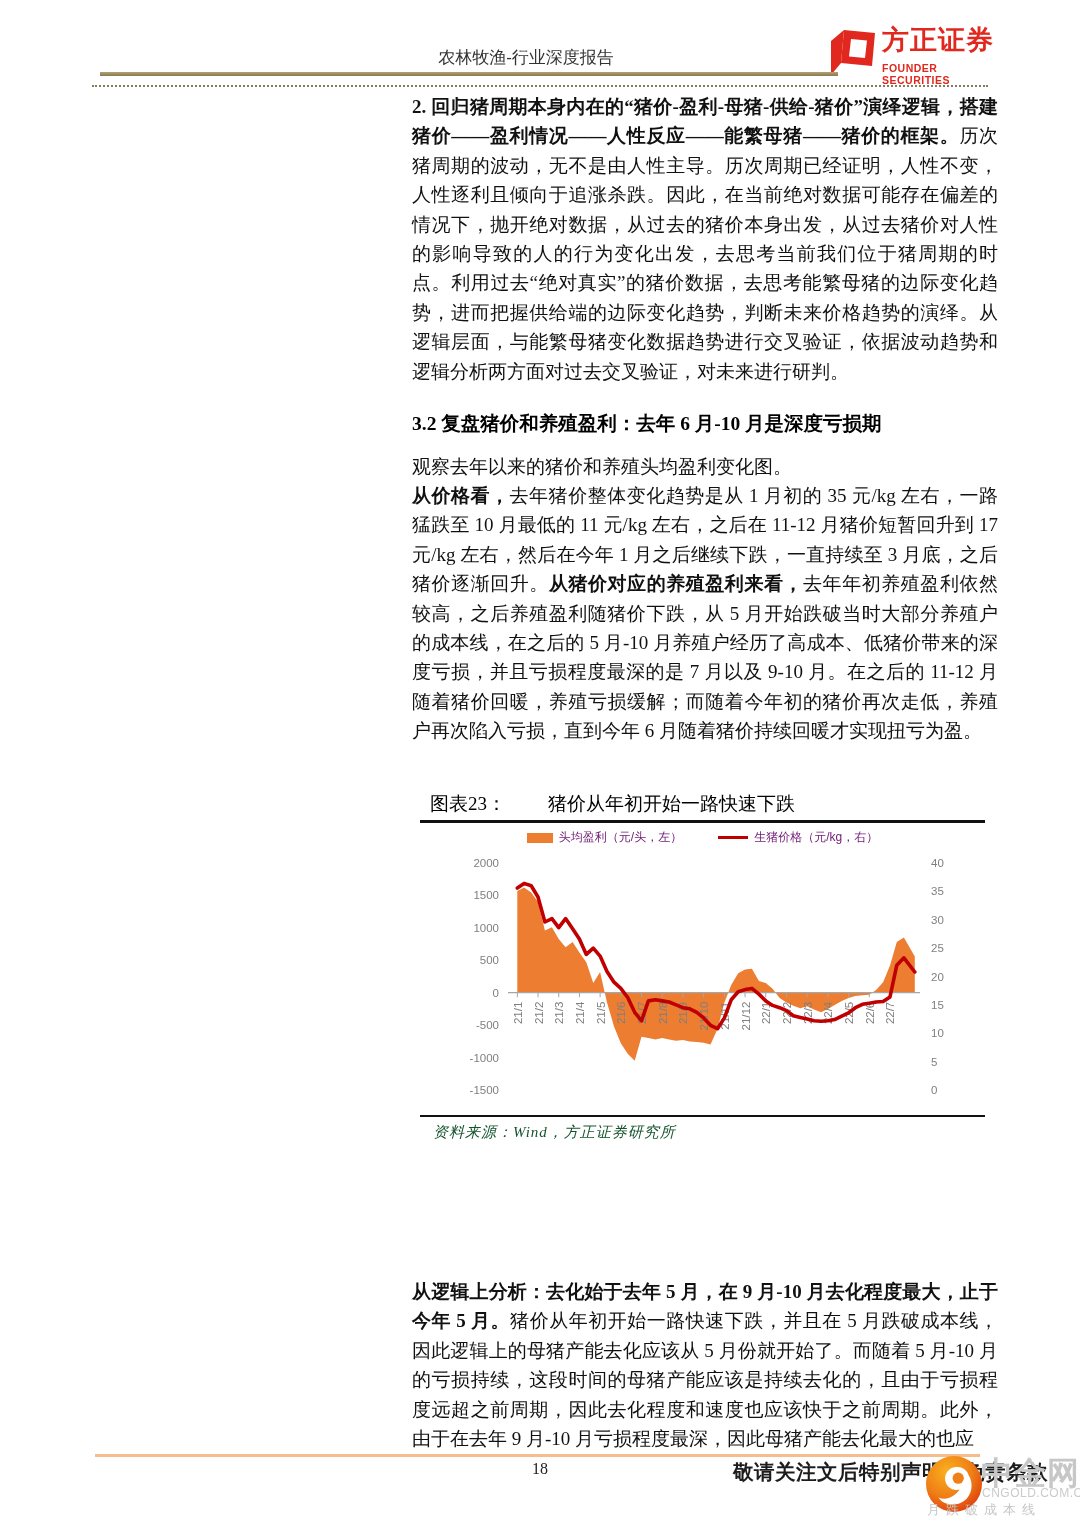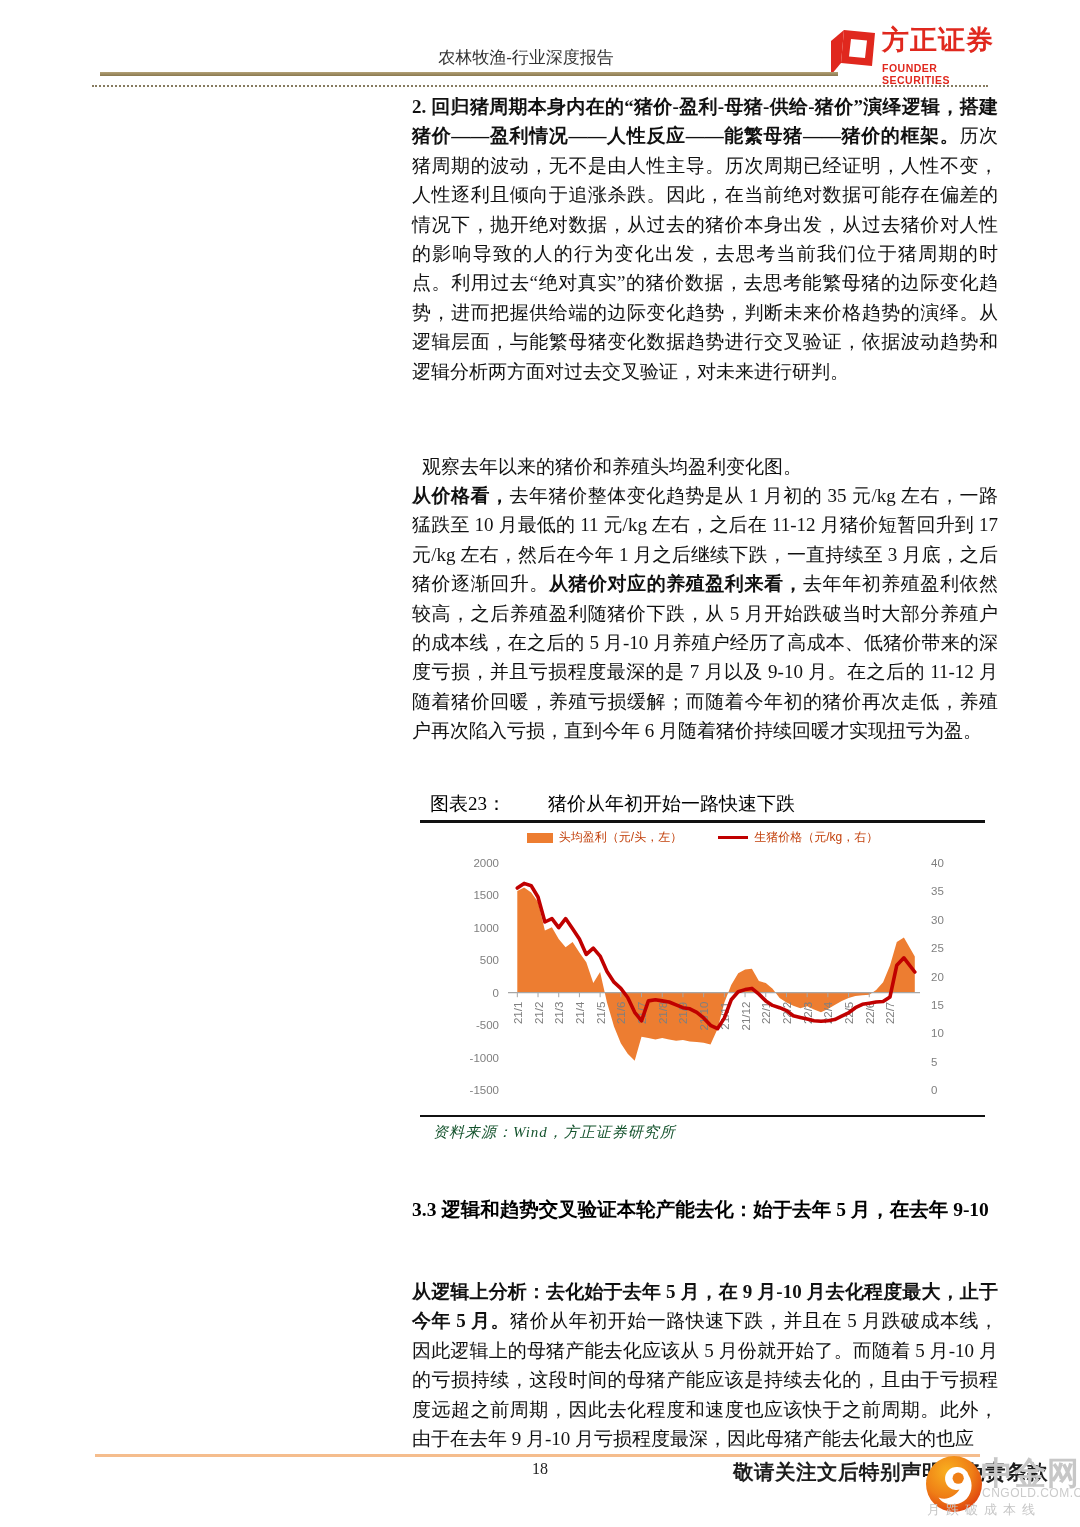--- a/index.html
+++ b/index.html
@@ -20,21 +20,21 @@
   .b{font-weight:bold;}
   h2.sec{position:absolute;left:412px;width:586px;margin:0;font-size:19.5px;line-height:31px;font-weight:bold;color:#000;}
   .hang2{padding-left:40px;}
   
   .fig{top:791px;left:420px;width:565px;}
   .fig-head{position:relative;height:28px;font-size:19px;color:#000;}
   .fig-label{position:absolute;left:10px;top:0;}
   .fig-title{position:absolute;left:128px;top:0;}
   .fig-rule-top{position:absolute;top:29px;left:0;width:565px;height:2.5px;background:#111;}
   .legend{position:absolute;top:38px;left:0;width:565px;display:flex;justify-content:center;align-items:center;
-          font-family:"Liberation Sans","DejaVu Sans",sans-serif;font-size:12px;color:#c2410c;}
+          font-family:"Liberation Sans","DejaVu Sans",sans-serif;font-size:12px;color:#701a75;}
   .legend .item{display:flex;align-items:center;margin:0 18px;}
   .sw-area{width:26px;height:10px;margin-right:6px;}
   .sw-line{width:30px;height:3.5px;margin-right:6px;}
   .fig-svg{position:absolute;top:57px;left:0;}
   .fig-rule-bot{position:absolute;top:324px;left:0;width:565px;height:2px;background:#111;}
   .fig-src{position:absolute;top:332px;left:13px;font-style:italic;font-size:15px;color:#14532d;letter-spacing:1px;}
   
   .foot-rule{top:1454px;left:95px;width:885px;height:2.5px;background:#f5bd8d;}
   .page-num{top:1460px;left:512px;width:56px;text-align:center;font-size:16px;color:#222;}
   .disclaimer{top:1458px;left:733px;font-family:"Liberation Sans","DejaVu Sans",sans-serif;
@@ -66,22 +66,23 @@
       <div class="logo-cn">方正证券</div>
       <div class="logo-en">FOUNDER SECURITIES</div>
     </span>
   </div>
 
   <div class="abs gold-rule"></div>
   <div class="abs dot-rule"></div>
 
   <p class="body" style="top:92px;"><span class="b">2. 回归猪周期本身内在的“猪价-盈利-母猪-供给-猪价”演绎逻辑，搭建猪价——盈利情况——人性反应——能繁母猪——猪价的框架。</span><span>历次猪周期的波动，无不是由人性主导。历次周期已经证明，人性不变，人性逐利且倾向于追涨杀跌。因此，在当前绝对数据可能存在偏差的情况下，抛开绝对数据，从过去的猪价本身出发，从过去猪价对人性的影响导致的人的行为变化出发，去思考当前我们位于猪周期的时点。利用过去“绝对真实”的猪价数据，去思考能繁母猪的边际变化趋势，进而把握供给端的边际变化趋势，判断未来价格趋势的演绎。从逻辑层面，与能繁母猪变化数据趋势进行交叉验证，依据波动趋势和逻辑分析两方面对过去交叉验证，对未来进行研判。</span></p>
 
+  <h2 class="sec" style="top:408px;">3.2 复盘猪价和养殖盈利：去年 6 月-10 月是深度亏损期</h2>
 
-  <p class="body" style="top:452px;margin-left:10px;">观察去年以来的猪价和养殖头均盈利变化图。</p>
+  <p class="body" style="top:452px;">观察去年以来的猪价和养殖头均盈利变化图。</p>
   <p class="body" style="top:481px;"><span class="b">从价格看，</span><span>去年猪价整体变化趋势是从 1 月初的 35 元/kg 左右，一路猛跌至 10 月最低的 11 元/kg 左右，之后在 11-12 月猪价短暂回升到 17 元/kg 左右，然后在今年 1 月之后继续下跌，一直持续至 3 月底，之后猪价逐渐回升。</span><span class="b">从猪价对应的养殖盈利来看，</span><span>去年年初养殖盈利依然较高，之后养殖盈利随猪价下跌，从 5 月开始跌破当时大部分养殖户的成本线，在之后的 5 月-10 月养殖户经历了高成本、低猪价带来的深度亏损，并且亏损程度最深的是 7 月以及 9-10 月。在之后的 11-12 月随着猪价回暖，养殖亏损缓解；而随着今年初的猪价再次走低，养殖户再次陷入亏损，直到今年 6 月随着猪价持续回暖才实现扭亏为盈。</span></p>
 
   <div class="abs fig">
     <div class="fig-head">
       <span class="fig-label">图表23：</span>
       <span class="fig-title">猪价从年初开始一路快速下跌</span>
     </div>
     <div class="fig-rule-top"></div>
 
     <div class="legend">
@@ -154,21 +155,20 @@
         <text x="511" y="217.625" text-anchor="start" fill="#7f7f7f" font-size="11.5" font-family="&quot;Liberation Sans&quot;,&quot;DejaVu Sans&quot;,sans-serif">5</text>
         <text x="511" y="246" text-anchor="start" fill="#7f7f7f" font-size="11.5" font-family="&quot;Liberation Sans&quot;,&quot;DejaVu Sans&quot;,sans-serif">0</text>
         <path d="M97.3,40.0 L104.1,35.4 L111.2,37.7 L118.0,49.0 L124.9,74.0 L131.9,70.6 L138.7,79.7 L145.6,70.6 L152.6,80.8 L159.4,91.0 L166.3,106.4 L173.3,100.1 L180.1,108.1 L187.0,123.4 L194.0,134.2 L200.8,140.4 L207.7,149.5 L214.7,164.3 L221.5,172.8 L228.4,152.9 L235.4,151.8 L242.2,152.9 L249.1,154.0 L256.1,156.9 L262.9,159.7 L269.8,160.8 L276.8,164.3 L283.6,169.9 L290.5,177.3 L297.5,180.7 L304.4,169.9 L311.2,151.8 L318.2,143.8 L325.1,141.6 L331.9,140.4 L338.9,146.1 L345.8,152.9 L352.6,157.4 L359.6,159.7 L366.5,162.6 L373.3,167.7 L380.3,169.4 L387.2,171.1 L394.0,172.8 L401.0,173.3 L407.9,172.8 L414.7,171.6 L421.7,168.2 L428.6,164.8 L435.4,159.7 L442.4,156.3 L449.3,155.2 L456.1,154.0 L463.1,153.5 L470.0,148.9 L476.8,117.2 L483.9,109.8 L494.8,124.0" fill="none" stroke="#C00000" stroke-width="3.6" stroke-linejoin="round" stroke-linecap="round"></path>
       </svg>
 
     <div class="fig-rule-bot"></div>
     <div class="fig-src">资料来源：Wind，方正证券研究所</div>
   </div>
 
   <h2 class="sec" style="top:1194px;">
-    <div>3.3 逻辑和趋势交叉验证本轮产能去化：始于去年 5 月，在去年 9-10</div>
   </h2>
 
   <p class="body" style="top:1277px;"><span class="b">从逻辑上分析：去化始于去年 5 月，在 9 月-10 月去化程度最大，止于今年 5 月。</span><span>猪价从年初开始一路快速下跌，并且在 5 月跌破成本线，因此逻辑上的母猪产能去化应该从 5 月份就开始了。而随着 5 月-10 月的亏损持续，这段时间的母猪产能应该是持续去化的，且由于亏损程度远超之前周期，因此去化程度和速度也应该快于之前周期。此外，由于在去年 9 月-10 月亏损程度最深，因此母猪产能去化最大的也应</span></p>
 
   <div class="abs foot-rule"></div>
   <div class="abs page-num">18</div>
   <div class="abs disclaimer">敬请关注文后特别声明与免责条款</div>
 
   <div class="abs wm">
     <span>

